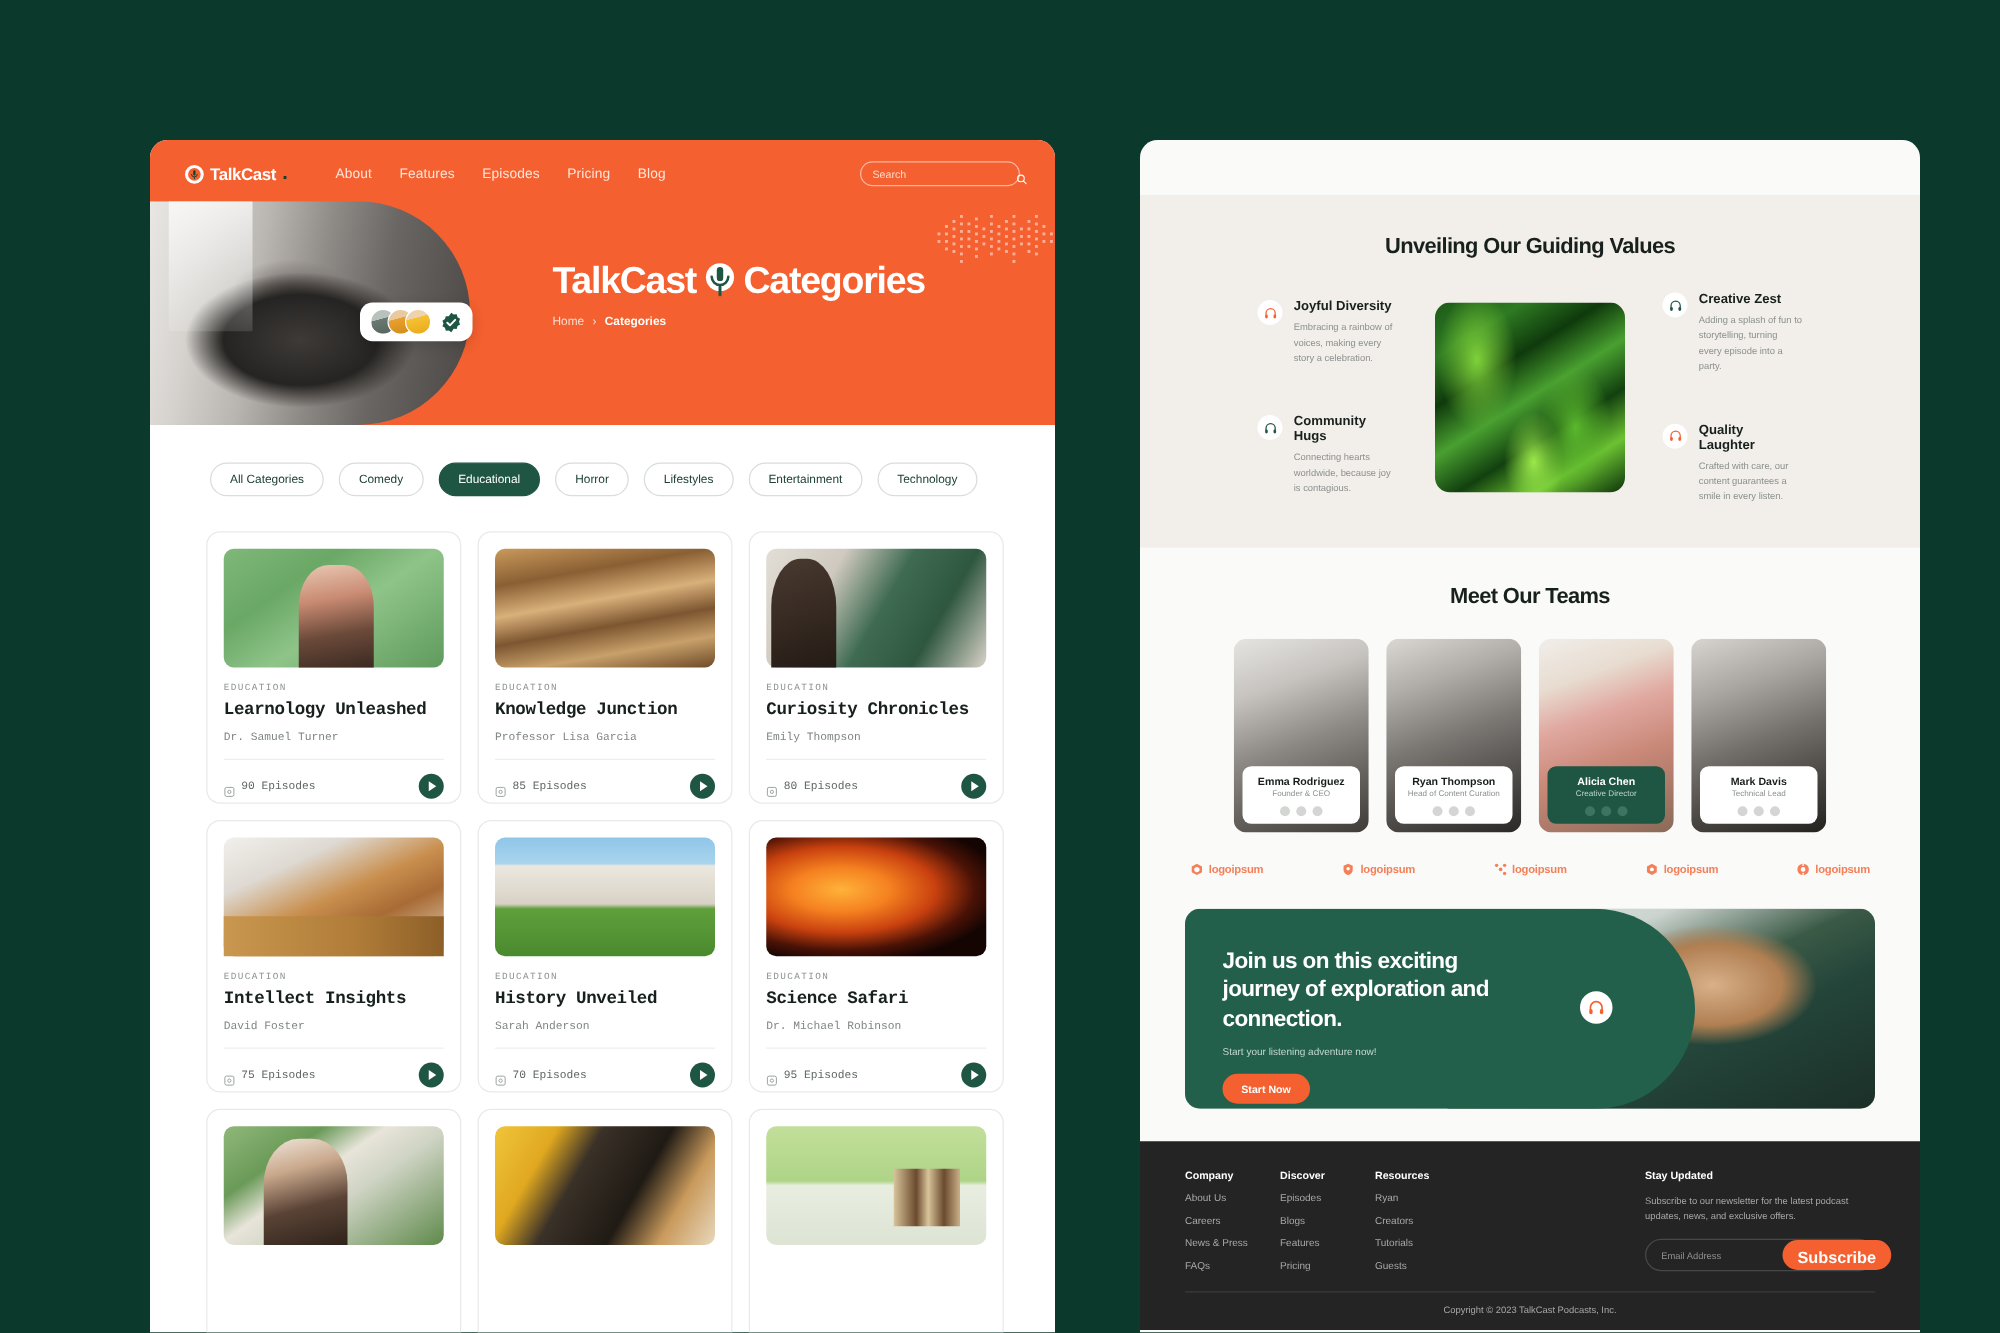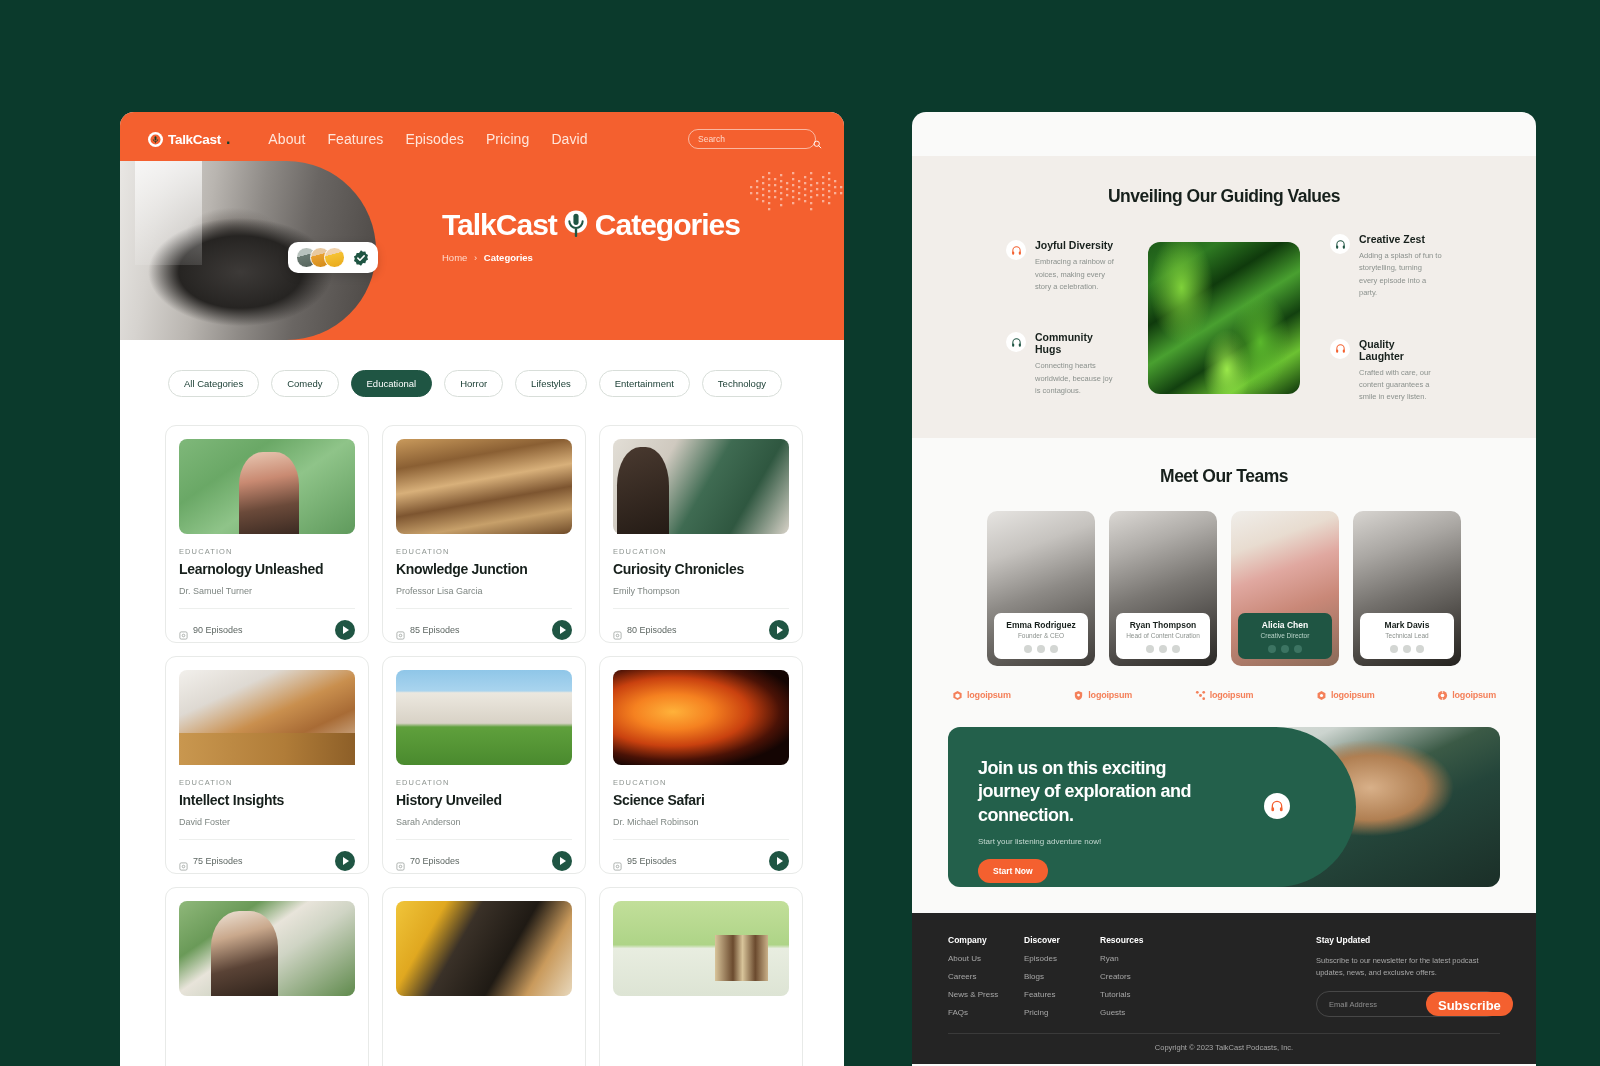--- a/index.html
+++ b/index.html
@@ -32,21 +32,21 @@
   .logo-mark {
     width:15px; height:15px; border-radius:50%;
     background:#fff; display:flex; align-items:center; justify-content:center;
   }
   .logo-text {
     color:#fff; font-size:13.5px; font-weight:bold; letter-spacing:-0.3px;
   }
   .logo-dot { color:#0f3d2e; font-size:16px; font-weight:bold; line-height:1; }
   .nav-links { display:flex; gap:22px; margin-left:38px; }
   .nav-links a {
-    color:#ffe5da; font-size:14px; text-decoration:none; letter-spacing:0.1px;
+    color:#ffe5da; font-size:11px; text-decoration:none; letter-spacing:0.1px;
   }
   .search-box {
     margin-left:auto; width:128px; height:20px;
     border:1px solid rgba(255,255,255,.55); border-radius:20px;
     display:flex; align-items:center; padding:0 9px; gap:4px;
   }
   .search-box input {
     flex:1; border:none; outline:none; background:transparent;
     color:#fff; font-size:8.5px; font-family:inherit;
   }
@@ -113,21 +113,21 @@
   }
   .chip.active { background:#1f5543; border-color:#1f5543; color:#fff; }
 
   
   .cards-grid {
     display:grid; grid-template-columns:repeat(3,204px);
     gap:13px; padding:28px 0 0 45px;
   }
   .pcard {
     border:1px solid #e8eae8; border-radius:11px;
-    background:#fff; padding:13px 13px 0 13px; height:218px;
+    background:#fff; padding:13px 13px 0 13px; height:218px;font-family:Liberation Mono, monospace;
   }
   .pcard-img { width:100%; height:95px; border-radius:8px; }
   .pcard-cat {
     margin-top:13px; font-size:7.5px; letter-spacing:1.1px;
     color:#8d9490; text-transform:uppercase;
   }
   .pcard-title {
     margin-top:5px; font-size:14px; font-weight:bold;
     color:#17201c; letter-spacing:-0.3px;
   }
@@ -310,21 +310,21 @@
           </span>
           <span class="logo-text">TalkCast</span>
           <span class="logo-dot">.</span>
         </div>
 
         <nav class="nav-links">
           <a href="#">About</a>
           <a href="#">Features</a>
           <a href="#">Episodes</a>
           <a href="#">Pricing</a>
-          <a href="#">David</a>
+          <a href="#">Blog</a>
         </nav>
 
         <div class="search-box">
           <input type="text" placeholder="Search" style="">
           <span class="search-ico">
             <svg width="9" height="9" viewBox="0 0 24 24" fill="none" stroke="#ffffff" stroke-width="2.4">
               <circle cx="10" cy="10" r="7"></circle>
                 <line x1="15" y1="15" x2="21" y2="21" stroke-linecap="round"></line>
             </svg>
           </span>

